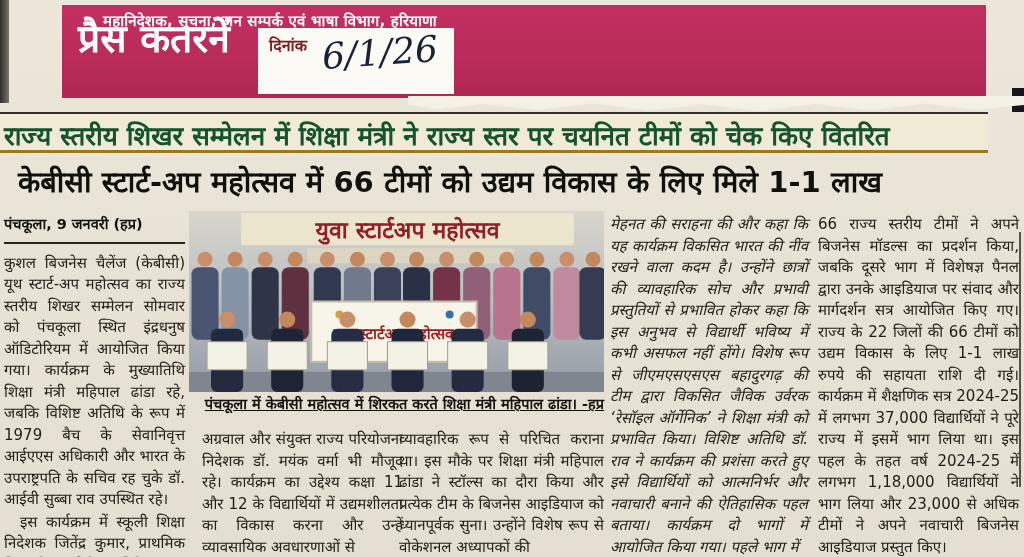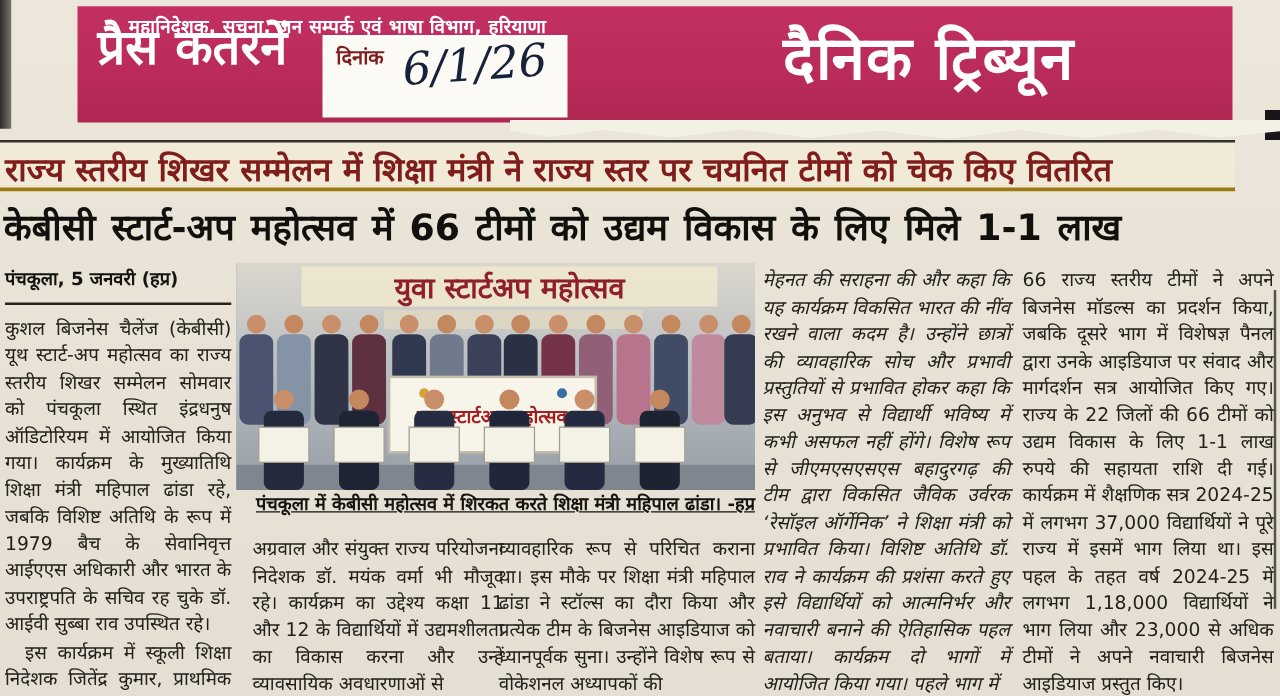--- a/index.html
+++ b/index.html
@@ -24,22 +24,22 @@
   .datebox{position:absolute;left:198px;top:25px;width:192px;height:62px;
     background:#fbfaf5;box-shadow:0 0 0 2px #fdfcf8;}
   .datelabel{position:absolute;left:9px;top:4px;font-size:16px;font-weight:bold;color:#7f1d1d;}
   .dateval{position:absolute;left:62px;top:2px;font-size:36px;color:#17213a;
     font-style:italic;transform:rotate(-4deg);font-family:"DejaVu Serif",serif;}
   .paper{position:absolute;left:442px;top:12px;width:478px;text-align:center;
     color:#fff;font-weight:bold;font-size:48px;line-height:1.25;letter-spacing:1px;}
   
   .strap{position:absolute;left:0;top:112px;width:988px;height:41px;box-sizing:border-box;
     background:#f1ead7;border-top:2px solid #34312b;border-bottom:3px solid #9c7a16;
-    font-size:26px;font-weight:bold;color:#7f1d1d;padding:3px 0 0 4px;white-space:nowrap;overflow:hidden;}
-  .headline{position:absolute;left:0;top:158px;width:900px;box-sizing:border-box;padding:0 3px;
+    font-size:26px;font-weight:bold;color:#14532d;padding:3px 0 0 4px;white-space:nowrap;overflow:hidden;}
+  .headline{position:absolute;left:0;top:158px;width:900px;box-sizing:border-box;padding:0 18px;
     font-size:29px;font-weight:bold;color:#12100d;line-height:48px;
     text-align:justify;text-align-last:justify;white-space:nowrap;overflow:hidden;}
   
   .col{position:absolute;font-size:15px;line-height:21.5px;text-align:justify;color:#23201b;}
   .col p{margin:0;}
   .col p + p{text-indent:16px;margin-top:1px;}
   .dateline{font-weight:bold;font-size:14.5px;color:#15130f;}
   .rule{border:0;border-top:2px solid #27241f;margin:6px 0 9px 0;}
   .photo{position:absolute;left:189px;top:211px;width:415px;height:181px;background:#aab0b8;}
   .photo svg{display:block;width:100%;height:100%;}
@@ -55,31 +55,30 @@
   <div class="right-mark"></div>
   <div class="right-line"></div>
 
   <div class="banner">
     <div class="dept">महानिदेशक, सूचना, जन सम्पर्क एवं भाषा विभाग, हरियाणा</div>
     <div class="clips">प्रैस कतरनें</div>
     <div class="datebox">
       <span class="datelabel">दिनांक</span>
       <span class="dateval">6/1/26</span>
     </div>
-    <div class="paper">दैनिक ट्रिब्यून</div>
   </div>
 
   <div class="tear"></div>
 
   <div class="strap">राज्य स्तरीय शिखर सम्मेलन में शिक्षा मंत्री ने राज्य स्तर पर चयनित टीमों को चेक किए वितरित</div>
 
   <div class="headline">केबीसी स्टार्ट-अप महोत्सव में 66 टीमों को उद्यम विकास के लिए मिले 1-1 लाख</div>
 
   <div class="col" style="left:4px;top:214px;width:181px;">
-    <div class="dateline">पंचकूला, 5 जनवरी (हप्र)</div>
+    <div class="dateline">पंचकूला, 9 जनवरी (हप्र)</div>
     <hr class="rule">
     <p>कुशल बिजनेस चैलेंज (केबीसी) यूथ स्टार्ट-अप महोत्सव का राज्य स्तरीय शिखर सम्मेलन सोमवार को पंचकूला स्थित इंद्रधनुष ऑडिटोरियम में आयोजित किया गया। कार्यक्रम के मुख्यातिथि शिक्षा मंत्री महिपाल ढांडा रहे, जबकि विशिष्ट अतिथि के रूप में 1979 बैच के सेवानिवृत्त आईएएस अधिकारी और भारत के उपराष्ट्रपति के सचिव रह चुके डॉ. आईवी सुब्बा राव उपस्थित रहे।</p>
     <p>इस कार्यक्रम में स्कूली शिक्षा निदेशक जितेंद्र कुमार, प्राथमिक शिक्षा के महानिदेशक विवेक</p>
   </div>
 
   <div class="photo">
     <svg viewBox="0 0 414 180" preserveAspectRatio="none">
       <defs>
         <linearGradient id="pbg" x1="0" y1="0" x2="0" y2="1">
           <stop offset="0" stop-color="#d9d6cc"></stop>

